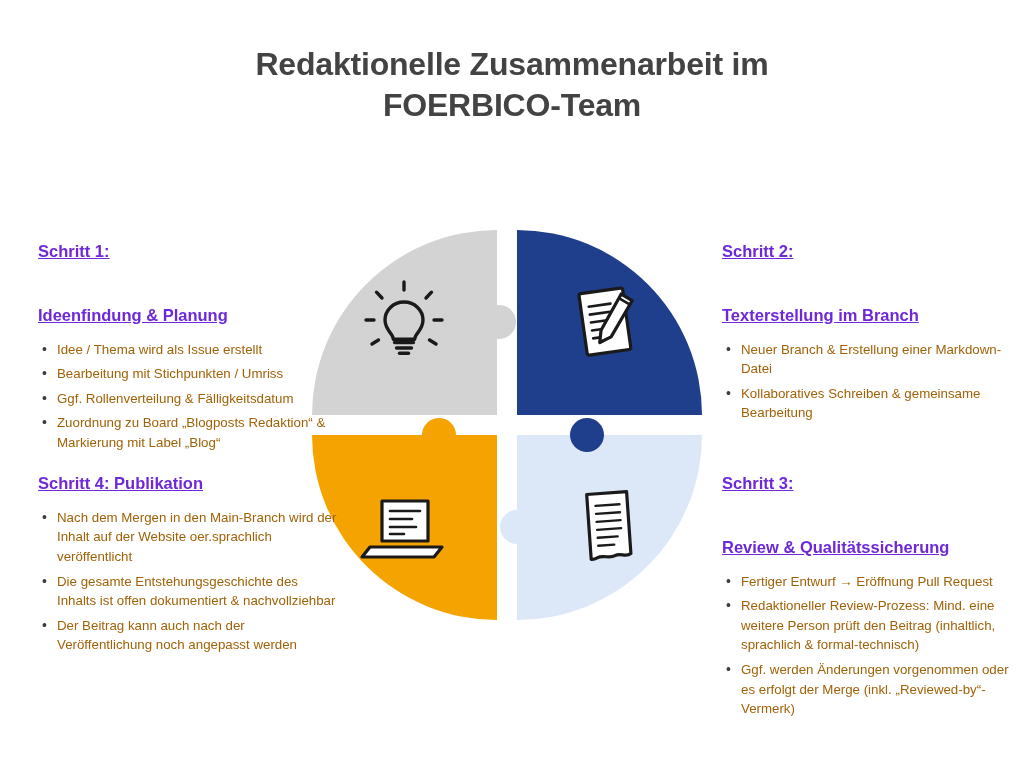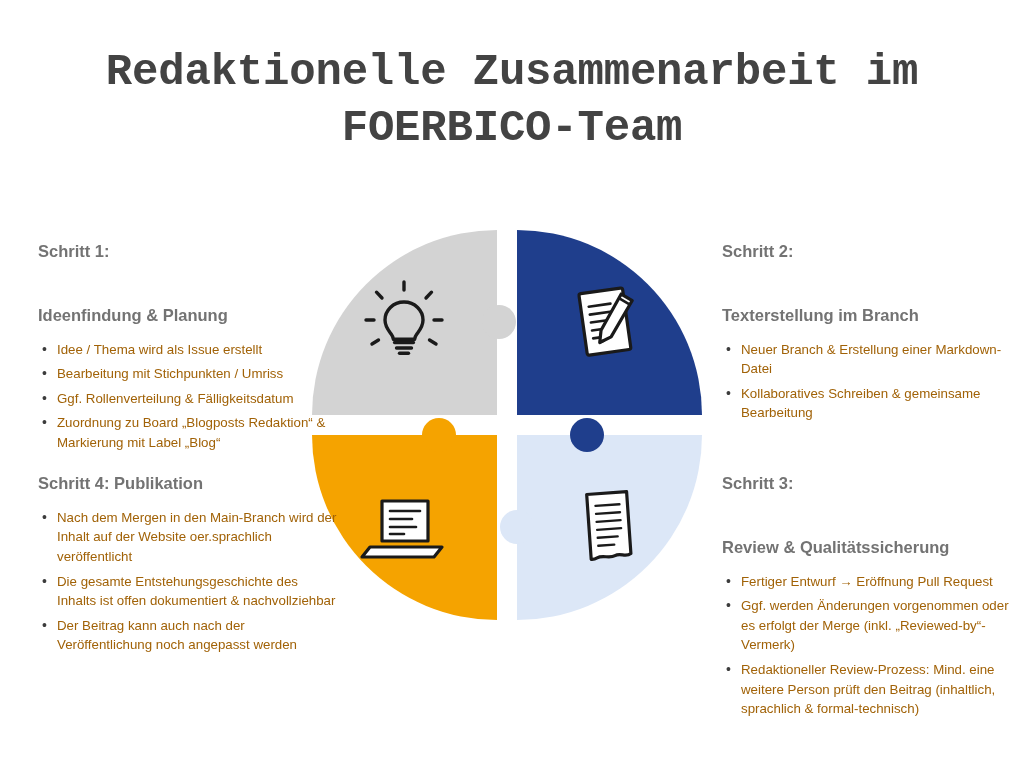--- a/index.html
+++ b/index.html
@@ -18,26 +18,25 @@
 
   
   .title-block {
     position: absolute;
     top: 44px;
     left: 0;
     width: 1024px;
     text-align: center;
   }
   .title-line {
-    font-size: 44px;
+    font-size: 32px;
     font-weight: bold;
     color: #434343;
     line-height: 1.28;
     letter-spacing: -0.2px;
-    font-family: Liberation Mono, monospace;
   }
 
   
   .puzzle {
     position: absolute;
     left: 312px;
     top: 230px;
     width: 390px;
     height: 390px;
   }
@@ -89,22 +88,23 @@
   .icon-br { left: 247px; top: 247px; }
 
   
   .step {
     position: absolute;
   }
   .step h3 {
     margin: 0 0 12px 0;
     font-size: 16.5px;
     font-weight: bold;
-    color: #737373;
+    color: #6d28d9;
     line-height: 1.45;
+    text-decoration: underline;
   }
   .step h3 .l2 { display: block; margin-top: 40px; }
   .step ul {
     margin: 0;
     padding-left: 17px;
     list-style: none;
   }
   .step li {
     position: relative;
     font-size: 13.3px;
@@ -253,16 +253,16 @@
   </ul>
 </div>
 
 <div class="step" id="step3">
   <h3>
     <span>Schritt 3:</span>
     <span class="l2">Review &amp; Qualitätssicherung</span>
   </h3>
   <ul>
     <li>Fertiger Entwurf → Eröffnung Pull Request</li>
+    <li>Redaktioneller Review-Prozess: Mind. eine weitere Person prüft den Beitrag (inhaltlich, sprachlich &amp; formal-technisch)</li>
     <li>Ggf. werden Änderungen vorgenommen oder es erfolgt der Merge (inkl. „Reviewed-by“-Vermerk)</li>
-    <li>Redaktioneller Review-Prozess: Mind. eine weitere Person prüft den Beitrag (inhaltlich, sprachlich &amp; formal-technisch)</li>
   </ul>
 </div>
 
 </body></html>

